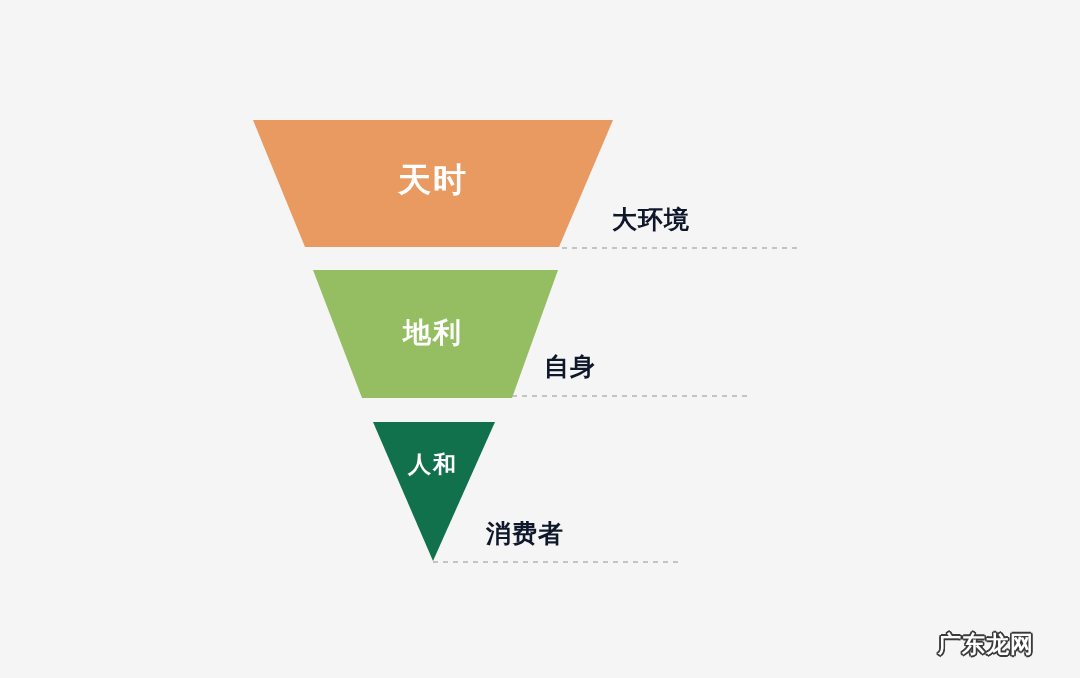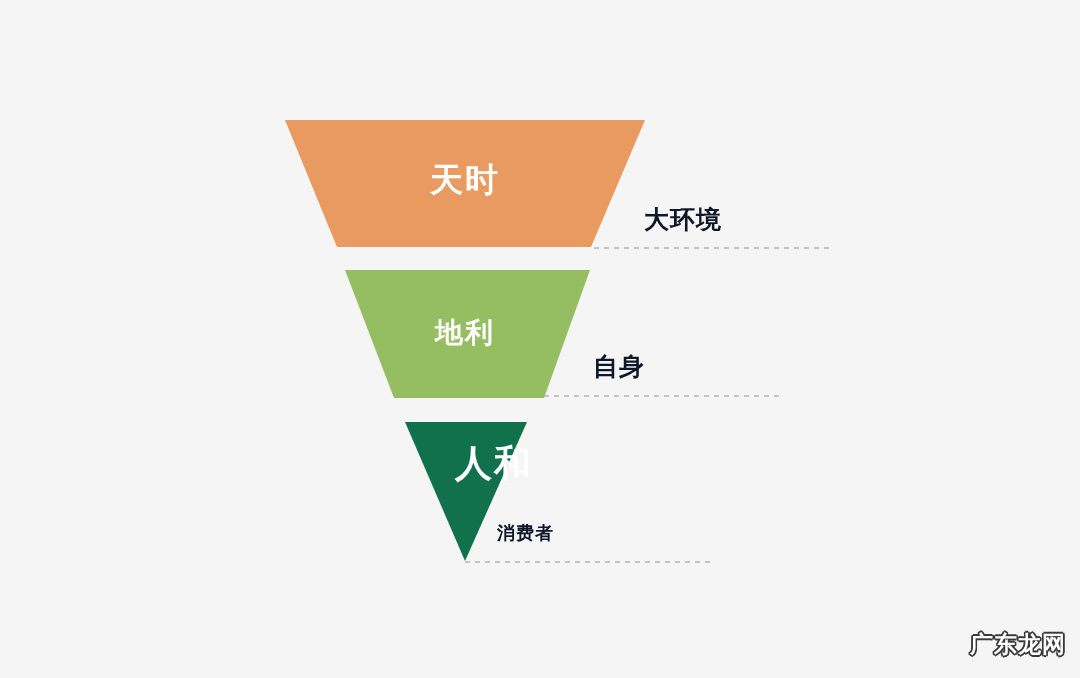--- a/index.html
+++ b/index.html
@@ -12,21 +12,20 @@
     background: #f5f5f5;
     font-family: "Liberation Sans", "DejaVu Sans", sans-serif;
     overflow: hidden;
     position: relative;
   }
   #stage {
     position: relative;
     width: 900px;
     height: 678px;
     background: #f5f5f5;
-    margin-left: 32px;
   }
   #funnel-svg {
     position: absolute;
     left: 0;
     top: 0;
     width: 1080px;
     height: 678px;
     display: block;
   }
   .stage-label {
@@ -57,40 +56,39 @@
     left: 0;
     top: 313px;
     width: 866px;
     font-size: 28px;
     line-height: 40px;
   }
   #label-renhe {
     left: 0;
     top: 444px;
     width: 866px;
-    font-size: 37px;
+    font-size: 23px;
     line-height: 40px;
-    padding-left: 29px;
   }
   #tier-label-0 {
     left: 612px;
     top: 203px;
     font-size: 25px;
     line-height: 32px;
   }
   #tier-label-1 {
-    left: 561px;
+    left: 544px;
     top: 350px;
     font-size: 25px;
     line-height: 32px;
   }
   #tier-label-2 {
-    left: 465px;
+    left: 486px;
     top: 517px;
-    font-size: 18px;
+    font-size: 25px;
     line-height: 32px;
   }
   #watermark {
     position: absolute;
     left: 938px;
     top: 629px;
     font-size: 23px;
     font-weight: bold;
     letter-spacing: 1px;
     color: #ffffff;

